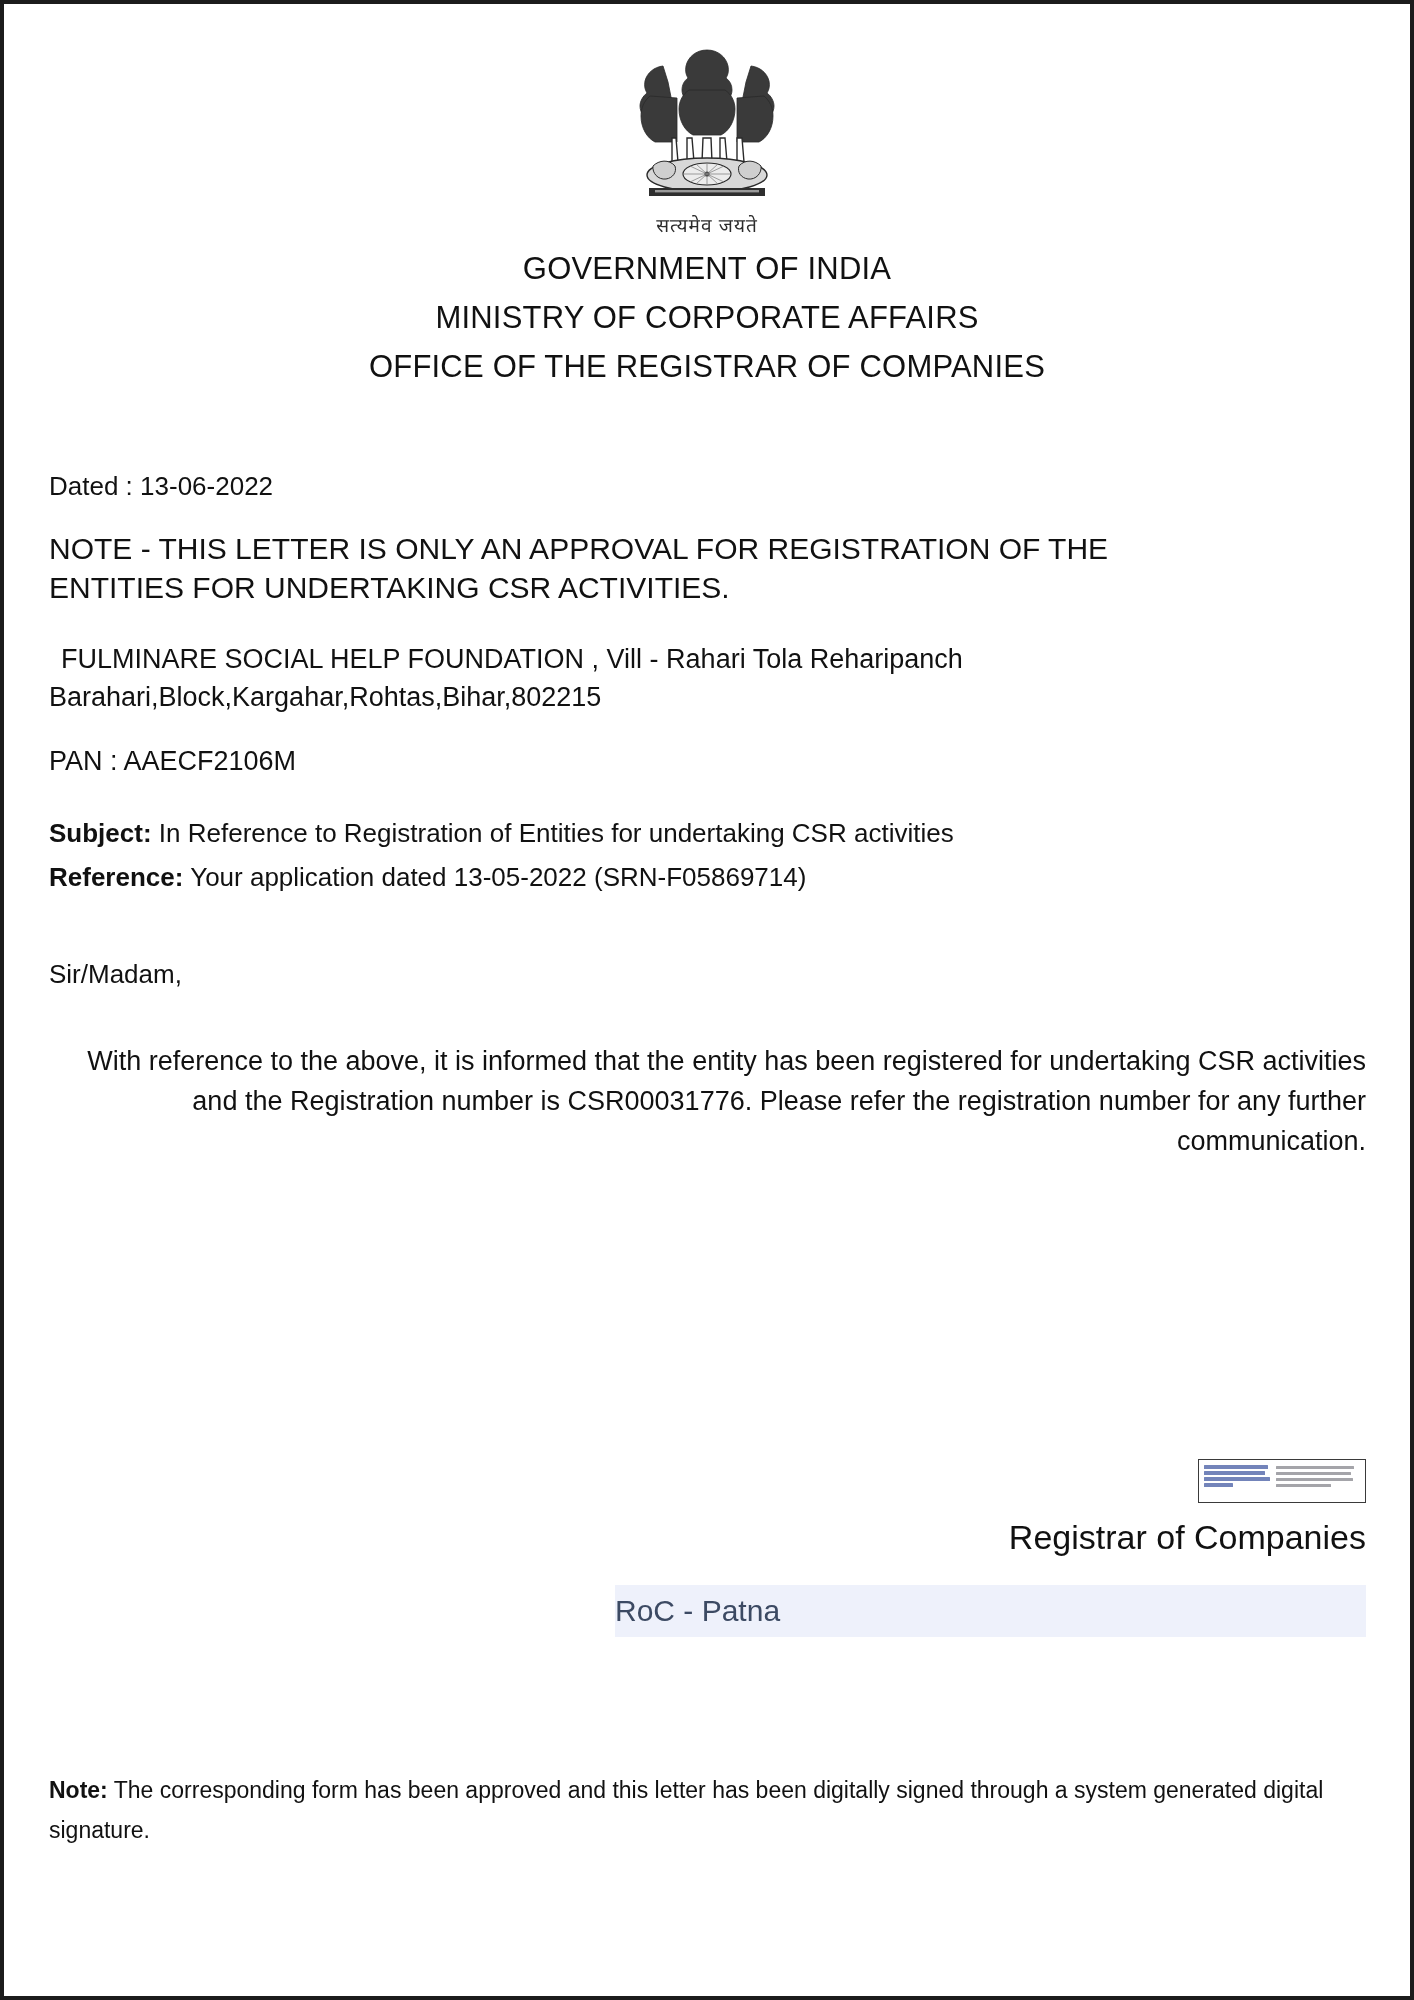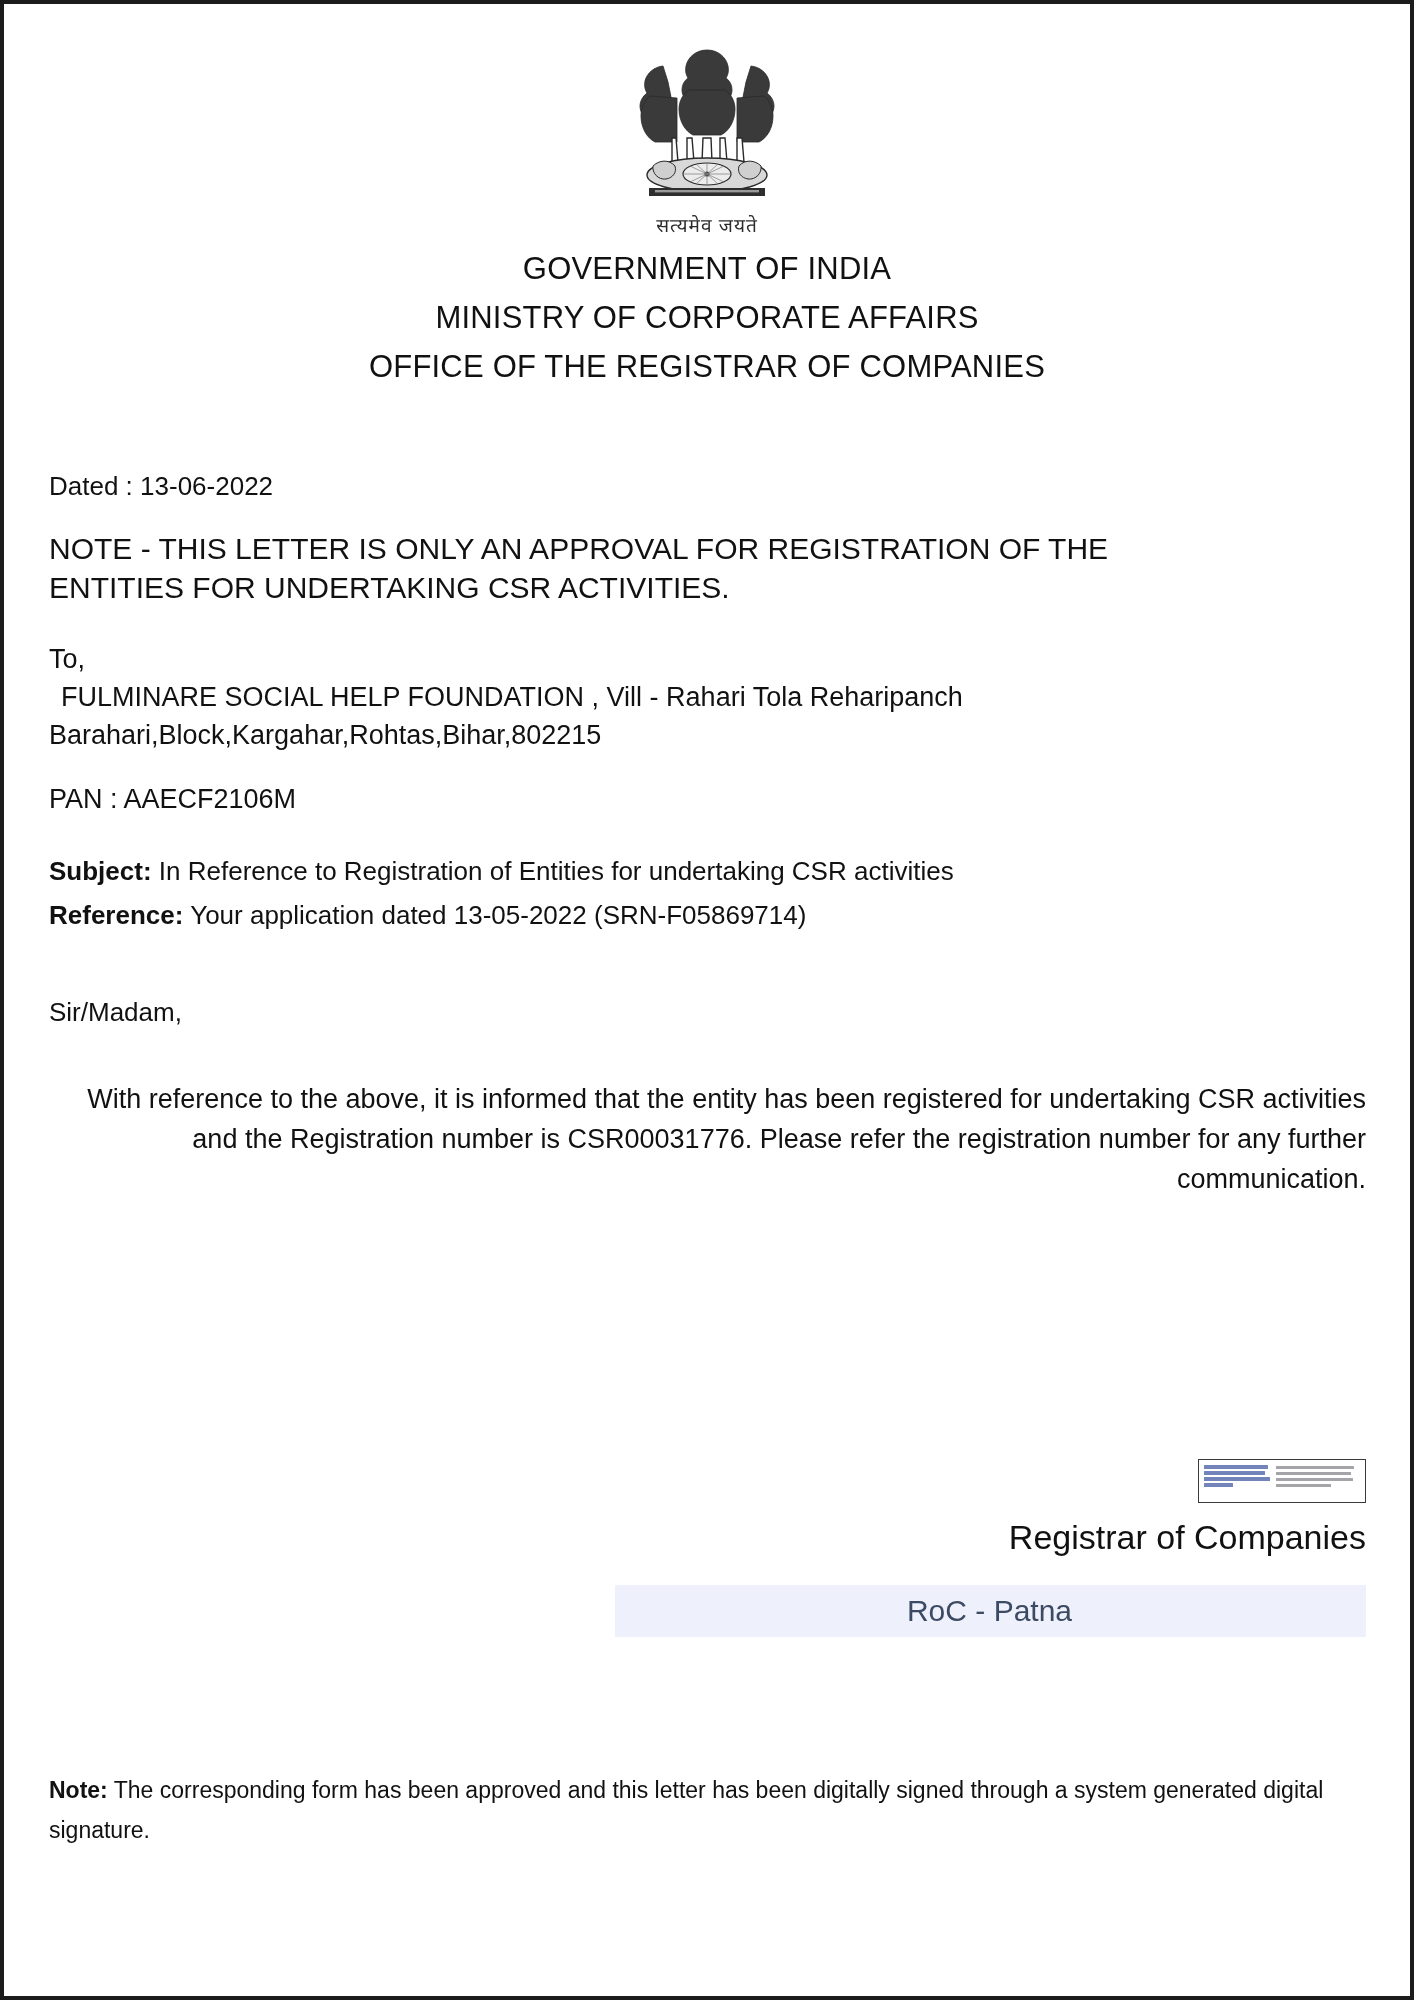--- a/index.html
+++ b/index.html
@@ -156,21 +156,21 @@
     line-height: 40px;
     color: #111111;
   }
 
   .roc-office-band {
     margin-top: 28px;
     background: #eef1fb;
     height: 52px;
     display: flex;
     align-items: center;
-    justify-content: center;
+    justify-content: flex-start;
     padding-right: 2px;
     margin-left: 566px;
   }
   .roc-office {
     font-size: 30px;
     line-height: 40px;
     color: #3c4a63;
   }
 
   .final-note {
@@ -249,21 +249,20 @@
       <div class="header-line">OFFICE OF THE REGISTRAR OF COMPANIES</div>
     </div>
 
     <div class="body-area">
 
       <div class="dated">Dated : 13-06-2022</div>
 
       <div class="note-head">NOTE - THIS LETTER IS ONLY AN APPROVAL FOR REGISTRATION OF THE ENTITIES FOR UNDERTAKING CSR ACTIVITIES.</div>
 
       <div class="to-block">
-        <span class="to-label">To,</span>
         <span class="addressee">FULMINARE SOCIAL HELP FOUNDATION , Vill - Rahari Tola Reharipanch</span>
         <span class="addr-line2">Barahari,Block,Kargahar,Rohtas,Bihar,802215</span>
       </div>
 
       <div class="pan-line">PAN : AAECF2106M</div>
 
       <div class="subject-block">
         <div>
           <span class="kv-key">Subject:</span>
           <span class="kv-val">In Reference to Registration of Entities for undertaking CSR activities</span>

